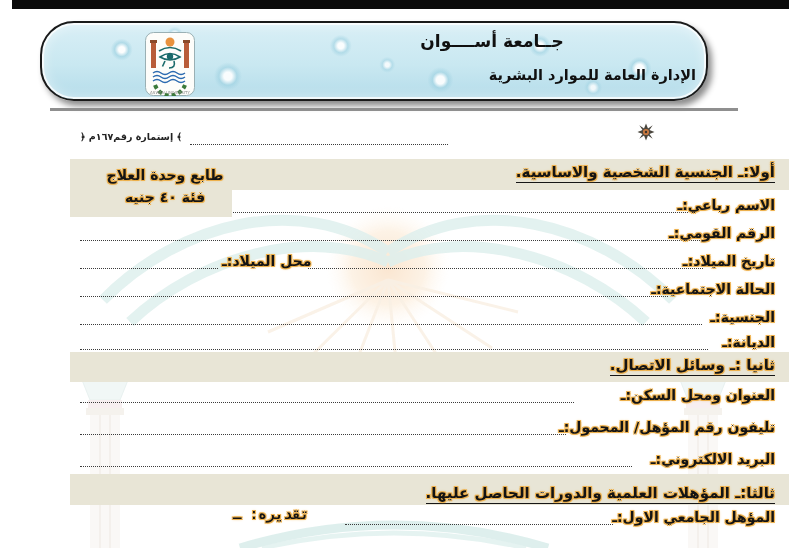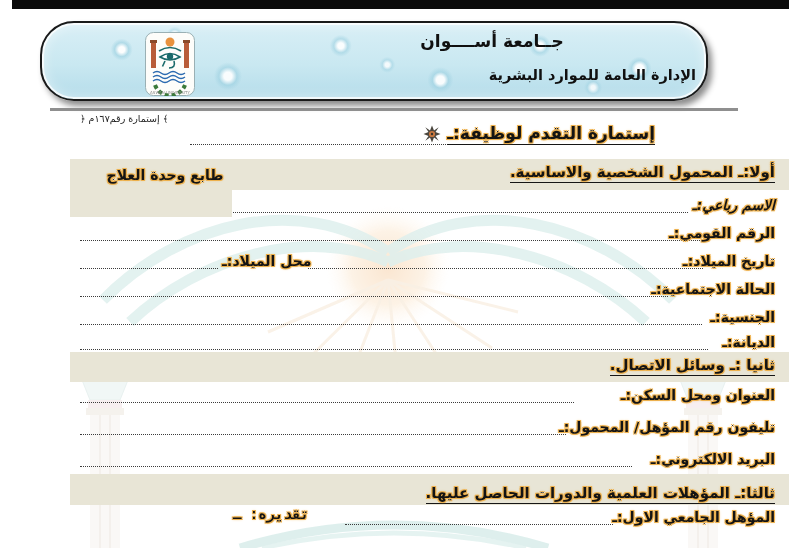--- a/index.html
+++ b/index.html
@@ -40,21 +40,21 @@
   
   .glow{
     color:var(--ink);font-weight:bold;
     text-shadow:1px 1px 0 var(--glow),-1px 1px 0 var(--glow),1px -1px 0 var(--glow),-1px -1px 0 var(--glow),0 0 3px var(--glow);
     white-space:nowrap;
   }
   .underlined{border-bottom:1.6px solid #161616;padding-bottom:1px;}
   
   .title-row{right:134px;top:123px;display:flex;align-items:center;gap:6px;}
   .main-title{font-size:17px;}
-  .form-no{left:80px;top:113px;font-size:9.5px;font-weight:normal;color:#222;white-space:nowrap;}
+  .form-no{left:80px;top:131px;font-size:9.5px;font-weight:bold;color:#222;white-space:nowrap;}
   .dotline{position:absolute;height:0;border-bottom:1.6px dotted var(--dotted);}
   
   .band{background:var(--band);}
   .sec-title{right:14px;font-size:15px;}
   .stamp-box{left:70px;top:159px;width:162px;height:58px;background:var(--band);text-align:center;}
   .stamp-box .glow{display:block;font-size:14px;line-height:20px;margin-top:6px;padding-left:28px;}
   .stamp-box .glow + .glow{margin-top:2px;}
   .field-label{right:14px;font-size:14px;}
   .mid-label{font-size:14px;}
   svg text{font-family:"DejaVu Sans", sans-serif;}
@@ -133,37 +133,37 @@
     <path d="M10,53 A16,16 0 0 0 40,53" fill="none" stroke="#3a7a3a" stroke-width="4" stroke-dasharray="4 3"></path>
     <text x="25" y="62" text-anchor="middle" font-size="4" fill="#8a8a8a">ASWAN UNIVERSITY</text>
   </svg>
   <div class="abs univ-name">جــامعة أســــوان</div>
   <div class="abs dept-name">الإدارة العامة للموارد البشرية</div>
 </div>
 
 <div class="abs gray-line"></div>
 
 <div class="abs title-row" style="z-index:2;">
-  <span class="glow main-title underlined">إستمارة التقدم لوظيفة:ـ</span>
   <svg width="18" height="18" viewBox="0 0 18 18">
     <path d="M9,0.5 L11,5.5 L15.7,2.3 L12.5,7 L17.5,9 L12.5,11 L15.7,15.7 L11,12.5 L9,17.5 L7,12.5 L2.3,15.7 L5.5,11 L0.5,9 L5.5,7 L2.3,2.3 L7,5.5 Z" fill="#4a463e"></path>
     <circle cx="9" cy="9" r="3.1" fill="#c87840"></circle>
     <circle cx="9" cy="9" r="1.2" fill="#3a362e"></circle>
   </svg>
 </div>
 <div class="abs form-no" style="z-index:2;">﴾ إستمارة رقم١٦٧م ﴿</div>
 <div class="abs dotline" style="left:190px;top:144px;width:258px;z-index:1;"></div>
 
 <div class="abs band" style="left:70px;top:159px;width:719px;height:31px;z-index:1;"></div>
 <div class="abs stamp-box" style="z-index:2;">
   <span class="glow">طابع وحدة العلاج</span>
+  <span class="glow">فئة ٤٠ جنيه</span>
 </div>
-<div class="abs glow sec-title underlined" style="top:163px;z-index:2;">أولا:ـ المحمول الشخصية والاساسية.</div>
+<div class="abs glow sec-title underlined" style="top:163px;z-index:2;">أولا:ـ الجنسية الشخصية والاساسية.</div>
 
-<div class="abs glow field-label" style="top:197px;z-index:2;font-style:italic;">الاسم رباعي:ـ</div>
+<div class="abs glow field-label" style="top:197px;z-index:2;">الاسم رباعي:ـ</div>
 <div class="abs dotline" style="left:80px;top:212px;width:608px;z-index:1;"></div>
 
 <div class="abs glow field-label" style="top:225px;z-index:2;">الرقم القومي:ـ</div>
 <div class="abs dotline" style="left:80px;top:240px;width:622px;z-index:1;"></div>
 
 <div class="abs glow field-label" style="top:253px;z-index:2;">تاريخ الميلاد:ـ</div>
 <div class="abs glow mid-label" style="left:222px;top:253px;z-index:2;">محل الميلاد:ـ</div>
 <div class="abs dotline" style="left:308px;top:268px;width:395px;z-index:1;"></div>
 <div class="abs dotline" style="left:80px;top:268px;width:138px;z-index:1;"></div>
 

